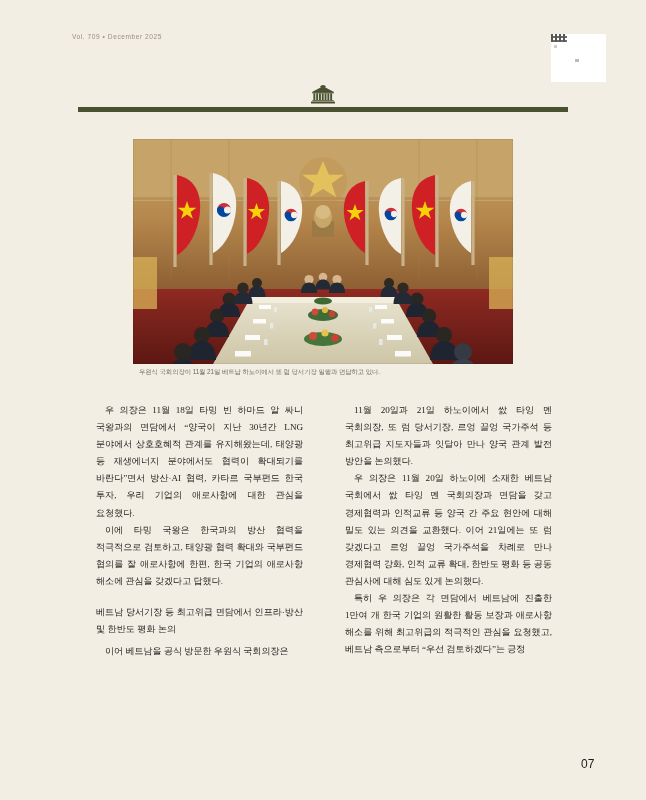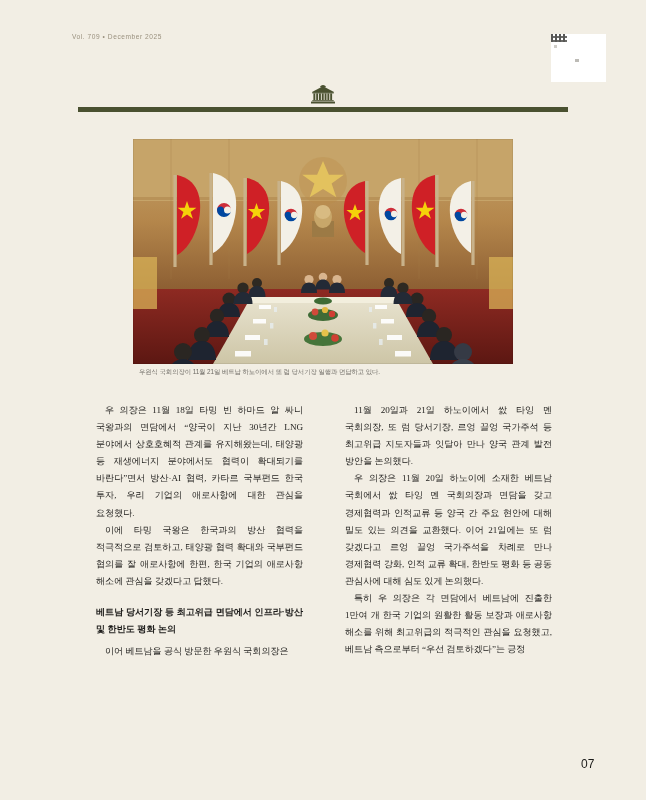--- a/index.html
+++ b/index.html
@@ -124,21 +124,21 @@
     text-justify: inter-character;
     word-break: keep-all;
     text-indent: 9px;
     letter-spacing: -0.02px;
   }
   .col p + p { margin-top: 0; }
 
   .subhead {
     margin: 14px 0 0 0 !important;
     font-family: "Liberation Sans", "DejaVu Sans", sans-serif;
-    font-weight: bold;
+    font-weight: normal;
     font-size: 9.2px;
     line-height: 15.6px;
     color: #111;
     text-indent: 0 !important;
     text-align: right;
     letter-spacing: -0.25px;
   }
   .after-sub { margin-top: 5px !important; }
 
   

